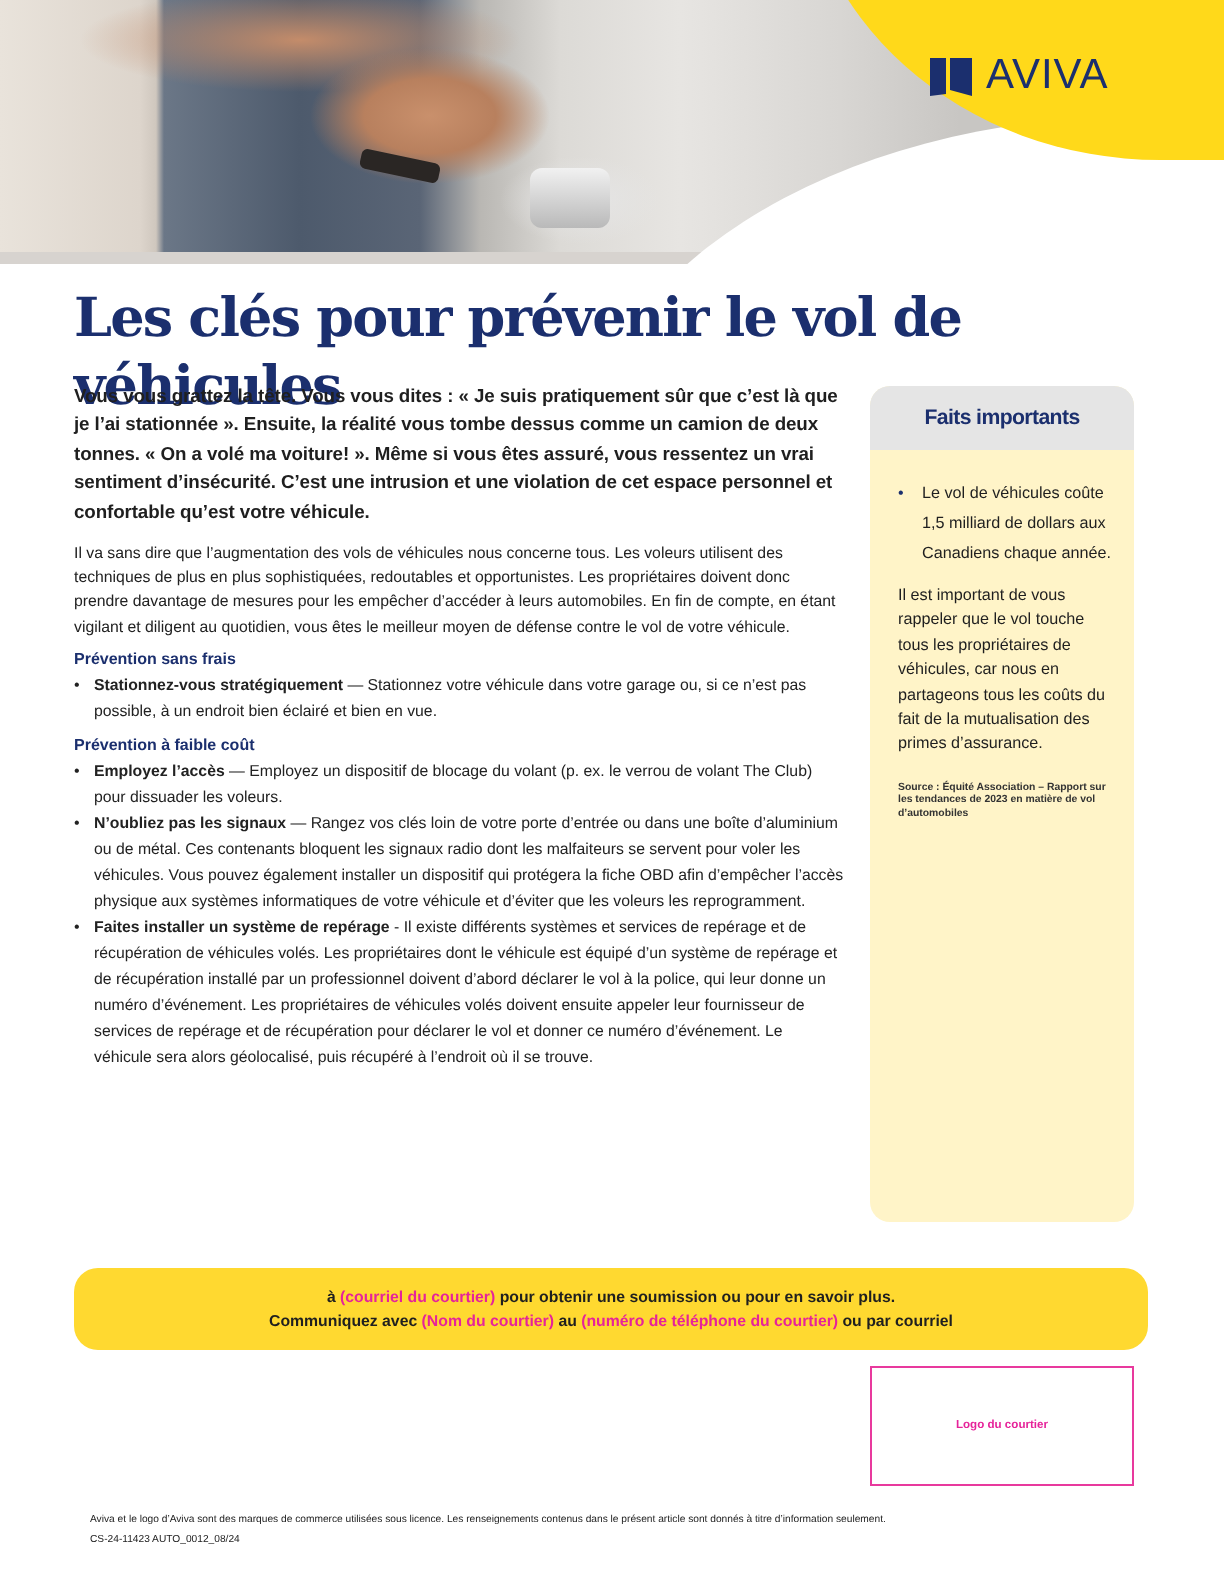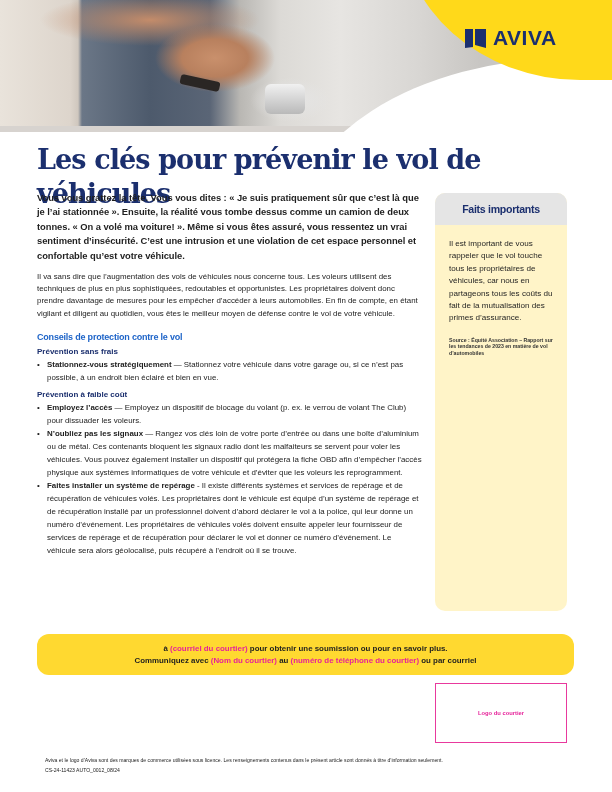--- a/index.html
+++ b/index.html
@@ -30,21 +30,21 @@
   .hero-white-curve {
     position: absolute; left: 290px; top: 58px; width: 560px; height: 360px;
     background: #ffffff; border-radius: 50%;
   }
   .hero-yellow {
     position: absolute; left: 400px; top: -120px; width: 300px; height: 200px;
     background: #ffd91a; border-bottom-left-radius: 180px 160px;
   }
   .logo { position: absolute; left: 465px; top: 27px; height: 22px; display: flex; align-items: center; }
   .logo-mark { width: 22px; height: 20px; margin-right: 6px; }
-  .logo-text { font-family: "Liberation Sans", sans-serif; font-weight: 700; font-size: 21px; color: #1b2f6e; letter-spacing: 0.5px; }
+  .logo-text { font-family: "Liberation Sans", sans-serif; font-weight: 400; font-size: 21px; color: #1b2f6e; letter-spacing: 0.5px; }
 
   
   .title {
     position: absolute; left: 37px; top: 143px; width: 560px;
     font-family: "DejaVu Serif", serif; font-size: 27px; color: #1b2f6e; letter-spacing: -0.9px; line-height: 34px;
   }
 
   
   .main { position: absolute; left: 37px; top: 191px; width: 385px; }
   .lead { font-size: 9.4px; line-height: 14.4px; font-weight: 700; color: #1f1f1f; letter-spacing: -0.05px; }
@@ -111,39 +111,39 @@
     <span class="logo-text">AVIVA</span>
   </div>
 </div>
 
 <h1 class="title">Les clés pour prévenir le vol de véhicules</h1>
 
 <div class="main">
   <p class="lead">Vous vous grattez la tête. Vous vous dites : « Je suis pratiquement sûr que c’est là que je l’ai stationnée ». Ensuite, la réalité vous tombe dessus comme un camion de deux tonnes. « On a volé ma voiture! ». Même si vous êtes assuré, vous ressentez un vrai sentiment d’insécurité. C’est une intrusion et une violation de cet espace personnel et confortable qu’est votre véhicule.</p>
   <p class="para">Il va sans dire que l’augmentation des vols de véhicules nous concerne tous. Les voleurs utilisent des techniques de plus en plus sophistiquées, redoutables et opportunistes. Les propriétaires doivent donc prendre davantage de mesures pour les empêcher d’accéder à leurs automobiles. En fin de compte, en étant vigilant et diligent au quotidien, vous êtes le meilleur moyen de défense contre le vol de votre véhicule.</p>
 
-  <h2 class="h2">Conseils de protection contre le vol</h2>
 
   <h3 class="h3">Prévention sans frais</h3>
   <ul class="bullets">
     <li><b>Stationnez-vous stratégiquement</b><span> — </span><span>Stationnez votre véhicule dans votre garage ou, si ce n’est pas possible, à un endroit bien éclairé et bien en vue.</span></li>
   </ul>
 
   <h3 class="h3 second">Prévention à faible coût</h3>
   <ul class="bullets">
     <li><b>Employez l’accès</b><span> — </span><span>Employez un dispositif de blocage du volant (p. ex. le verrou de volant The Club) pour dissuader les voleurs.</span></li>
     <li><b>N’oubliez pas les signaux</b><span> — </span><span>Rangez vos clés loin de votre porte d’entrée ou dans une boîte d’aluminium ou de métal. Ces contenants bloquent les signaux radio dont les malfaiteurs se servent pour voler les véhicules. Vous pouvez également installer un dispositif qui protégera la fiche OBD afin d’empêcher l’accès physique aux systèmes informatiques de votre véhicule et d’éviter que les voleurs les reprogramment.</span></li>
     <li><b>Faites installer un système de repérage</b><span> - </span><span>Il existe différents systèmes et services de repérage et de récupération de véhicules volés. Les propriétaires dont le véhicule est équipé d’un système de repérage et de récupération installé par un professionnel doivent d’abord déclarer le vol à la police, qui leur donne un numéro d’événement. Les propriétaires de véhicules volés doivent ensuite appeler leur fournisseur de services de repérage et de récupération pour déclarer le vol et donner ce numéro d’événement. Le véhicule sera alors géolocalisé, puis récupéré à l’endroit où il se trouve.</span></li>
   </ul>
 </div>
 
 <aside class="sidebar">
   <div class="sidebar-head">Faits importants</div>
   <div class="sidebar-body">
     <ul class="facts">
+      <li>Le vol de véhicules coûte 1,5 milliard de dollars aux Canadiens chaque année.</li>
     </ul>
     <p class="sidebar-note">Il est important de vous rappeler que le vol touche tous les propriétaires de véhicules, car nous en partageons tous les coûts du fait de la mutualisation des primes d’assurance.</p>
     <p class="sidebar-source">Source : Équité Association – Rapport sur les tendances de 2023 en matière de vol d’automobiles</p>
   </div>
 </aside>
 
 <div class="cta">
   <div>
     <span>à </span><span class="ph">(courriel du courtier)</span><span> pour obtenir une soumission ou pour en savoir plus.</span>
   </div>

